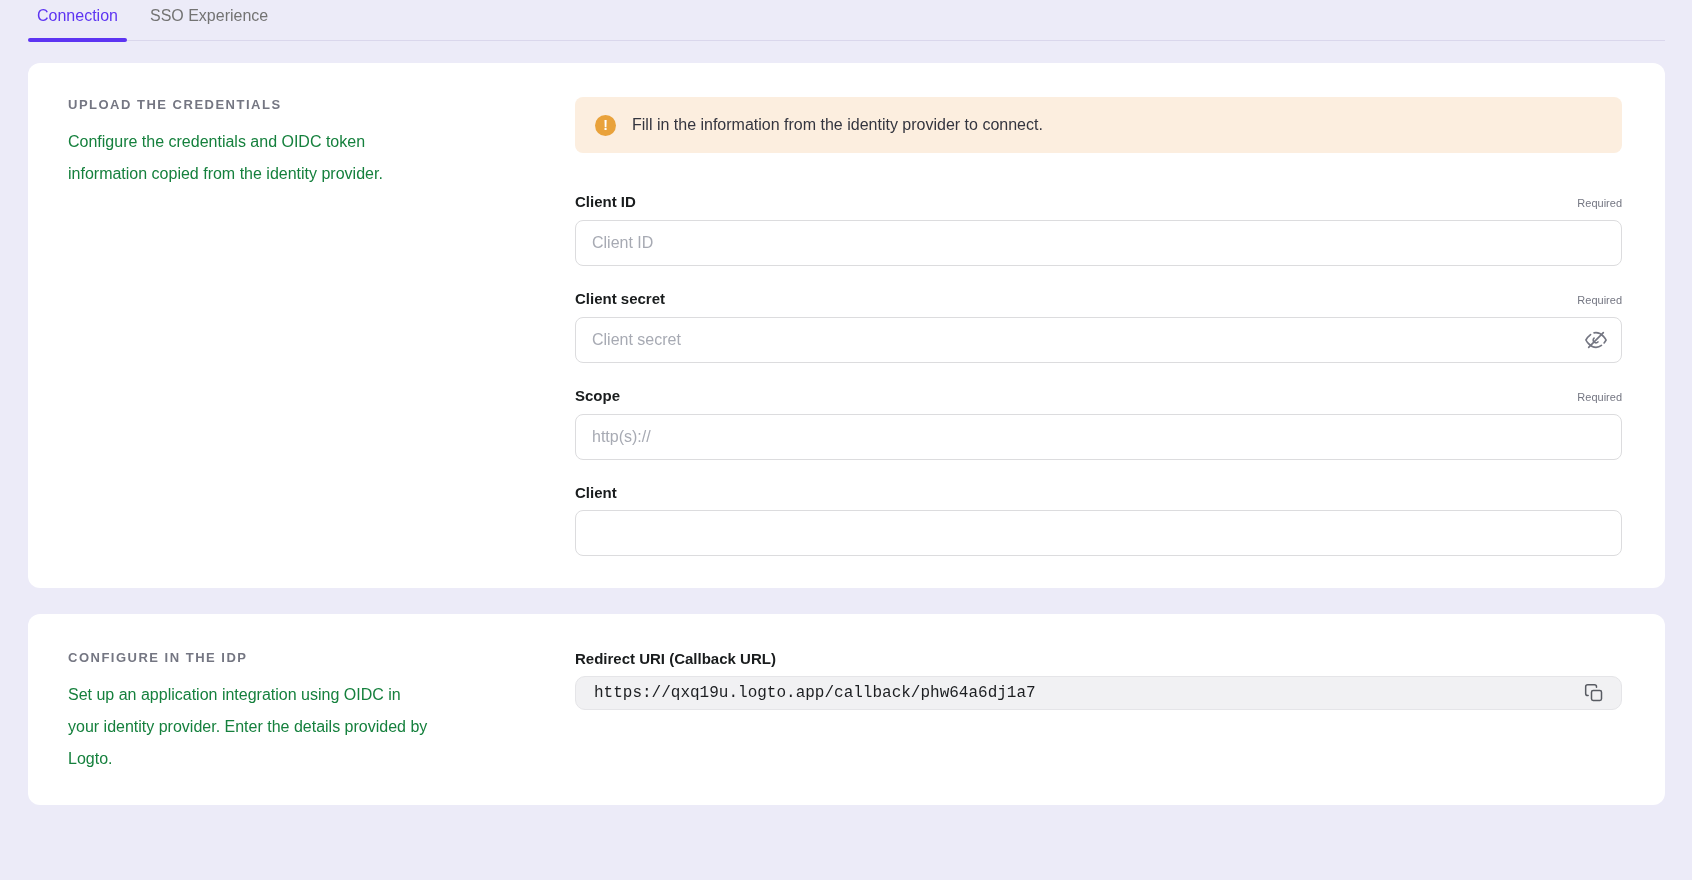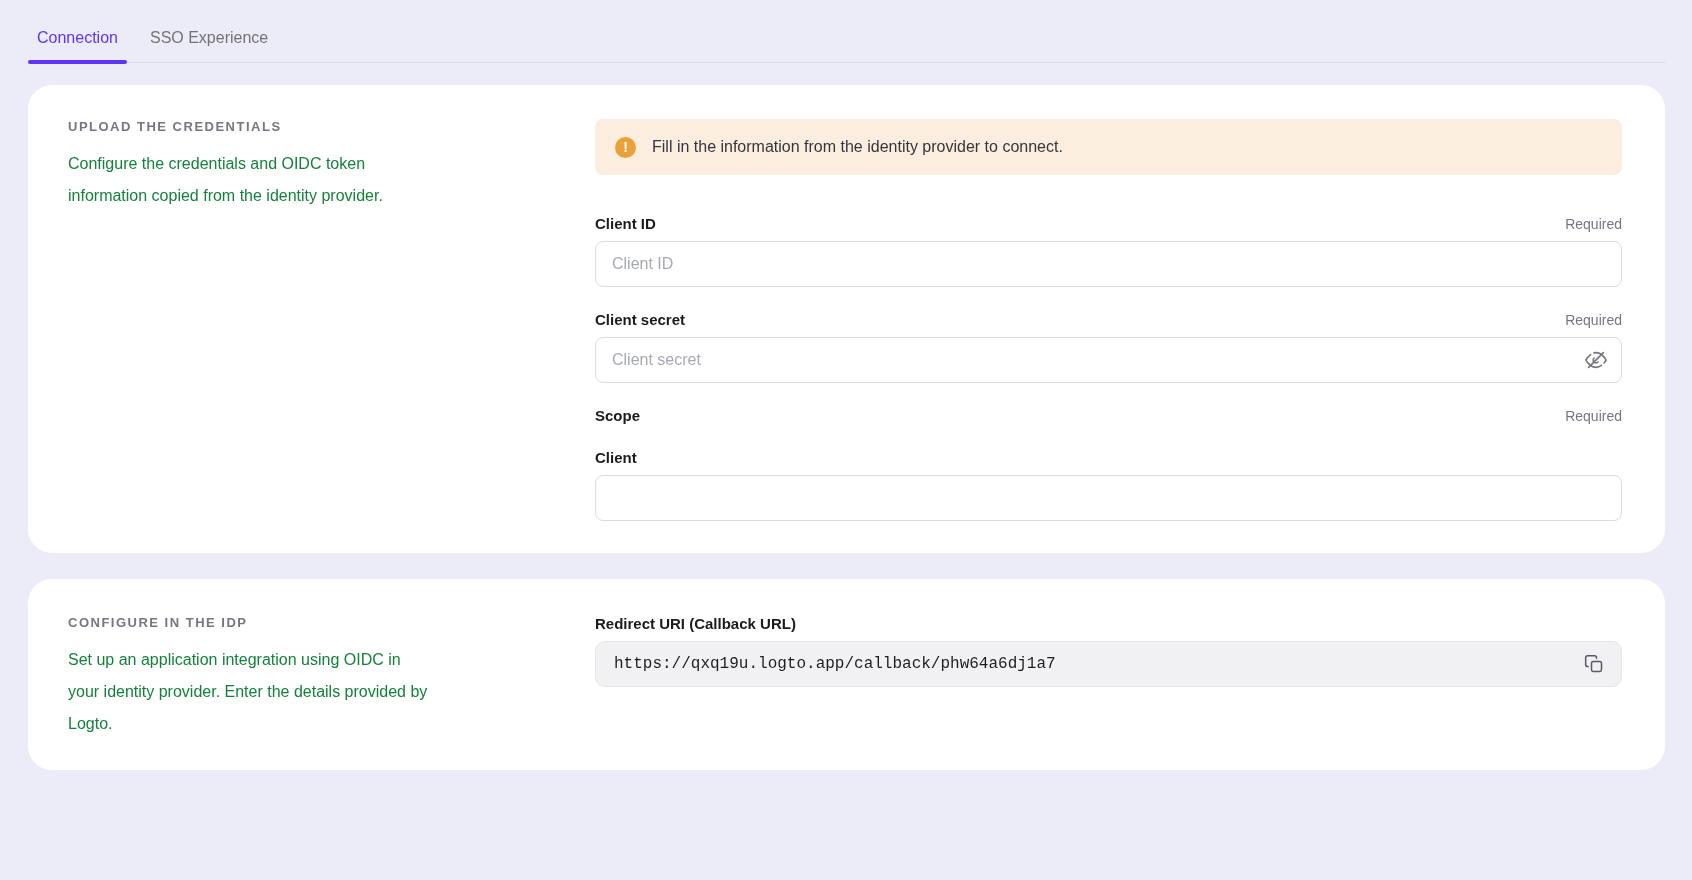--- a/index.html
+++ b/index.html
@@ -7,21 +7,21 @@
   body {
     background: #ECEBF8;
     font-family: "Liberation Sans", sans-serif;
     color: #191C1D;
     overflow: hidden;
   }
 
   
   .tabbar {
     margin: 0 27px 0 28px;
-    height: 63px;
+    height: 41px;
     display: flex;
     align-items: flex-end;
     gap: 14px;
     border-bottom: 1px solid #DAD7EC;
   }
   .tab {
     position: relative;
     padding: 0 9px 15px 9px;
     font-size: 16px;
     font-weight: 500;
@@ -36,25 +36,25 @@
     left: 0; right: 0; bottom: -2px;
     height: 4px;
     border-radius: 4px;
     background: #5D34F2;
   }
 
   
   .card {
     margin: 22px 27px 0 28px;
     background: #FFFFFF;
-    border-radius: 24px;
+    border-radius: 12px;
     padding: 34px 43px 32px 40px;
     display: grid;
     grid-template-columns: 487px 1fr;
-    column-gap: 40px;
+    column-gap: 20px;
   }
   .card.second { margin-top: 26px; padding: 36px 43px 30px 40px; }
 
   .section-title {
     font-size: 13px;
     font-weight: 700;
     letter-spacing: 1.5px;
     color: #747682;
   }
   .section-desc {
@@ -95,21 +95,21 @@
   .field { margin-top: 24px; }
   .field:first-of-type { margin-top: 0; }
   .label-row {
     display: flex;
     justify-content: space-between;
     align-items: baseline;
     line-height: 18px;
     margin-bottom: 8px;
   }
   .label { font-size: 15px; font-weight: 600; color: #191C1D; }
-  .required { font-size: 14px; font-weight: 400; color: #747682; }
+  .required { font-size: 11px; font-weight: 400; color: #747682; }
   .input-wrap { position: relative; }
   .text-input {
     width: 100%;
     height: 46px;
     border: 1px solid #DCDCDE;
     border-radius: 8px;
     padding: 0 16px;
     font-size: 16px;
     font-family: "Liberation Sans", sans-serif;
     color: #191C1D;
@@ -125,21 +125,21 @@
     width: 24px; height: 24px;
     border: none; background: transparent;
     color: #747682;
     display: flex; align-items: center; justify-content: center;
     cursor: pointer;
     padding: 0;
   }
 
   
   .copy-field {
-    height: 46px;
+    height: 34px;
     background: #F1F1F3;
     border: 1px solid #E5E5E8;
     border-radius: 10px;
     display: flex;
     align-items: center;
     justify-content: space-between;
     padding: 0 14px 0 18px;
   }
   .copy-value {
     font-family: "Liberation Mono", "DejaVu Sans Mono", monospace;
@@ -206,20 +206,23 @@
           </svg>
         </button>
       </div>
     </div>
 
     <div class="field">
       <div class="label-row">
         <span class="label">Scope</span>
         <span class="required">Required</span>
       </div>
+      <div class="input-wrap">
+        <input class="text-input" type="text" placeholder="http(s)://" style="">
+      </div>
     </div>
 
     <div class="field">
       <div class="label-row">
         <span class="label">Client</span>
         <span class="required"></span>
       </div>
       <div class="input-wrap">
         <input class="text-input" type="text" placeholder="" style="">
       </div>

